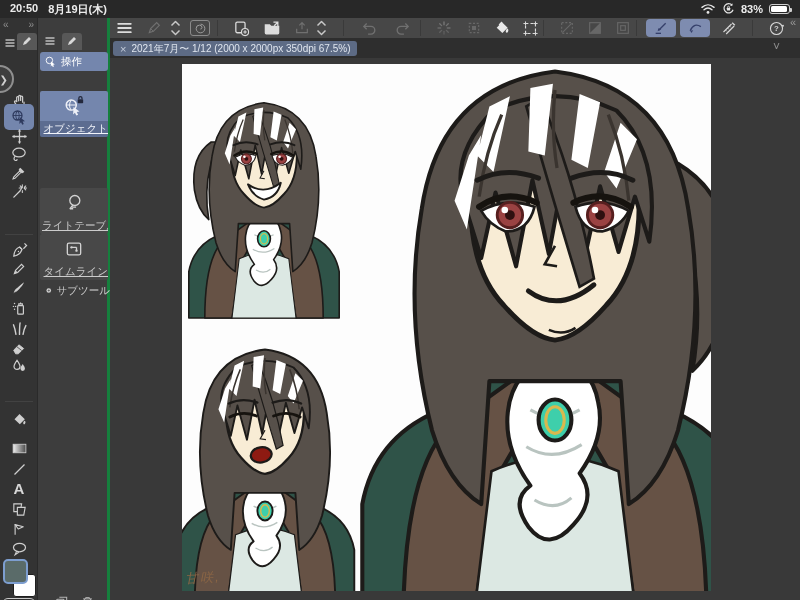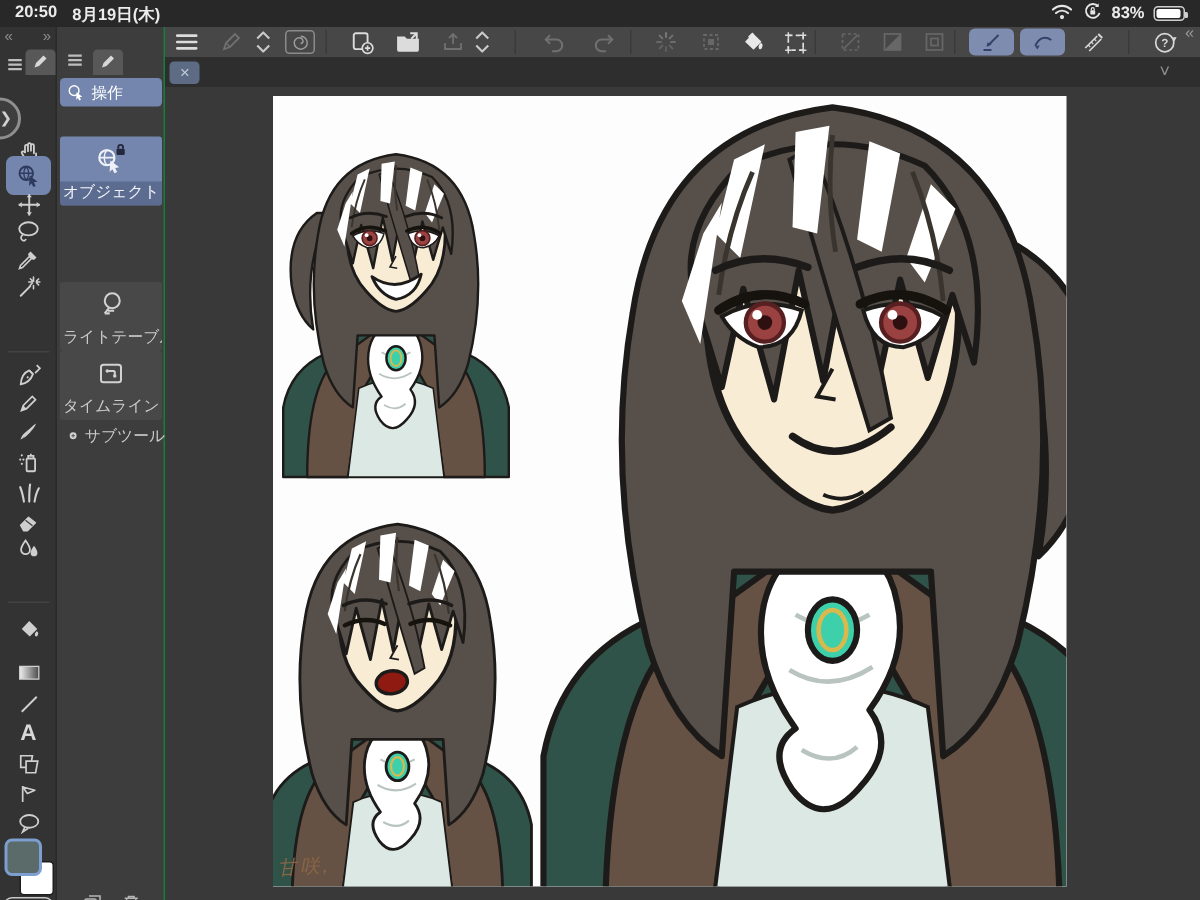--- a/index.html
+++ b/index.html
@@ -43,29 +43,29 @@
     display:flex; align-items:center; justify-content:flex-end; padding-right:4px; }
   .chev-sm { color:#8d8d8d; font-size:10px; letter-spacing:-1px; }
   .fgswatch { position:absolute; left:3px; top:541px; width:25px; height:25px; background:#5a6b69;
     border:2px solid #7d9ed0; border-radius:5px; z-index:3; }
   .bgswatch { position:absolute; left:13px; top:556px; width:23px; height:23px; background:#ffffff;
     border:1px solid #1e1e1e; border-radius:3px; z-index:2; }
   .histpill { position:absolute; left:2px; top:580px; width:34px; height:12px; background:#2e2e2e;
     border:1px solid #c9c9c9; border-radius:6px; display:flex; align-items:center; justify-content:center; gap:1.5px; z-index:3; }
 
   
-  .subpanel { position:absolute; left:38px; top:18px; width:72px; height:582px; background:#3d3d3d; border-right:1px solid #15803d; z-index:44; }
+  .subpanel { position:absolute; left:38px; top:18px; width:72px; height:582px; background:#3d3d3d; border-right:3px solid #15803d; z-index:44; }
   .sp-head { position:absolute; left:0; top:12px; width:72px; height:22px; display:flex; align-items:center; gap:6px; padding-left:6px; }
   .sp-tab { width:20px; height:17px; background:#585858; border-radius:3px 3px 0 0; display:flex; align-items:center; justify-content:center; }
   .sp-opbar { position:absolute; left:2px; top:34px; width:68px; height:19px; background:#7486ad; border-radius:3px;
     display:flex; align-items:center; gap:4px; padding-left:4px; color:#fff; font-size:10.5px; }
   .tile { position:absolute; left:2px; width:68px; height:46px; background:#484848; border-radius:2px; overflow:hidden; }
   .tile .ticon { height:30px; display:flex; align-items:center; justify-content:center; }
-  .tile .tlabel { height:16px; display:block; text-align:left; padding-left:2px; color:#cccccc; font-size:10.5px;
-    line-height:15px; white-space:nowrap; overflow:hidden; width:68px; }
+  .tile .tlabel { height:16px; display:block; text-align:right; padding-left:2px; color:#cccccc; font-size:10.5px;
+    line-height:15px; white-space:nowrap; overflow:hidden; width:68px;text-decoration:underline; }
   .tile.sel { background:#7486ad; }
   .tile.sel .tlabel { background:rgba(20,30,60,0.25); color:#f2f4fa; }
   .addrow { position:absolute; left:8px; top:266px; width:64px; height:16px; display:flex; align-items:flex-start; gap:5px;
     color:#cccccc; font-size:10.5px; white-space:nowrap; overflow:hidden; }
   .panelbottom { position:absolute; left:0; top:572px; width:72px; height:28px; display:flex; align-items:center; gap:10px; justify-content:center; }
 
   
   .workspace { position:absolute; left:110px; top:58px; width:690px; height:542px; background:#393939; z-index:10; }
   .canvas { position:absolute; left:72px; top:6px; width:529px; height:527px; background:#fdfdfd; overflow:hidden; }
   .canvas svg.art { position:absolute; left:0; top:0; }
@@ -257,20 +257,21 @@
           <path d="M20.5 10.5 22 7.5l-3 .3" fill="none" stroke="#d7d7d7" stroke-width="1.4"></path>
           <text x="12" y="16" text-anchor="middle" font-size="11" font-weight="bold" fill="#d7d7d7" font-family="Liberation Sans, sans-serif">?</text>
         </svg>
     </span>
     <span class="tb collapse" style="left:668px;top:-6px">«</span>
   </div>
 
   <div class="tabbar">
     <div class="tab">
       <span class="x">×</span>
+      <span>2021年7月〜 1/12 (2000 x 2000px 350dpi 67.5%)</span>
     </div>
     <span class="tabchev">˅</span>
   </div>
 
   <div class="toolstrip">
     <span class="chev-sm" style="position:absolute;left:3px;top:1px">«</span>
     <span class="chev-sm" style="position:absolute;right:4px;top:1px">»</span>
     <span class="lt" style="top:14px;width:18px;left:1px">
       <svg width="12" height="10" viewBox="0 0 24 20">
           <path d="M3 4h18M3 10h18M3 16h18" stroke="#bdbdbd" stroke-width="3"></path>

